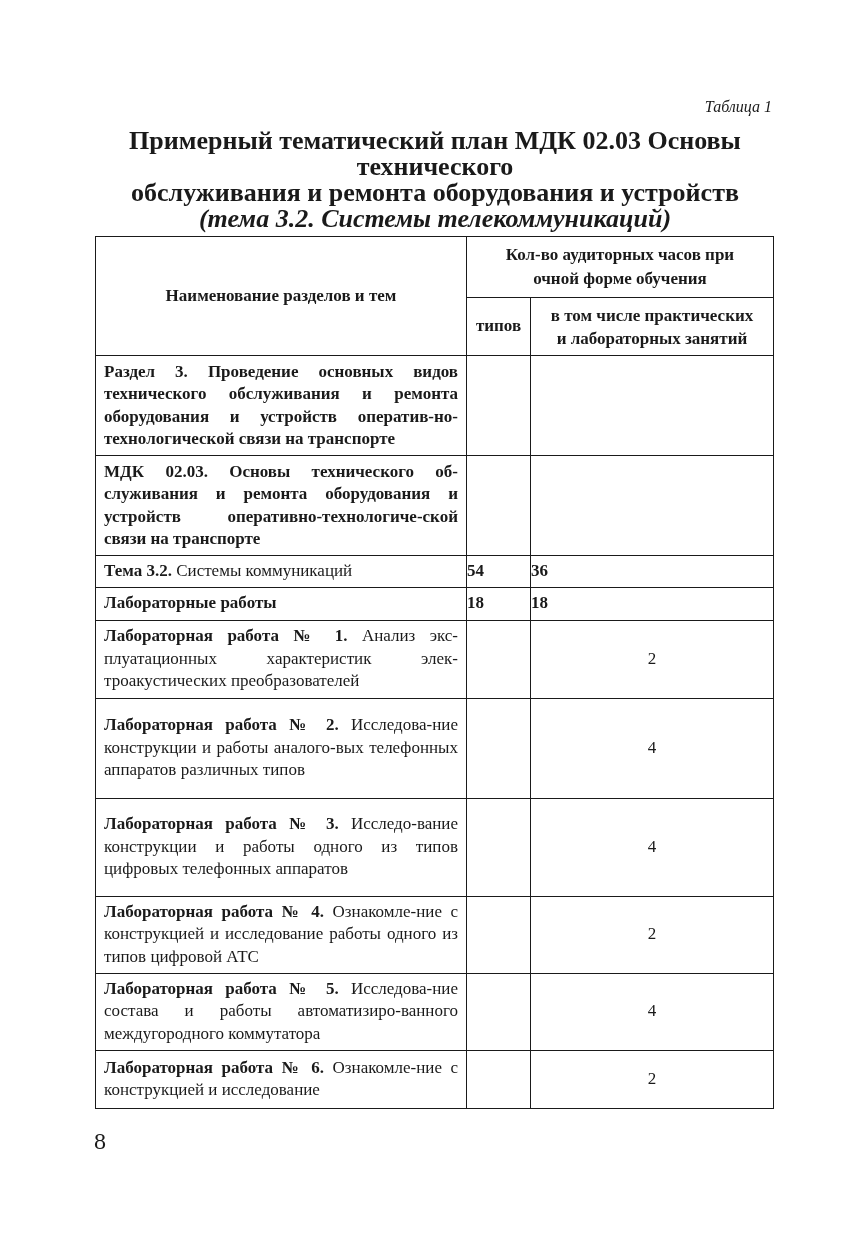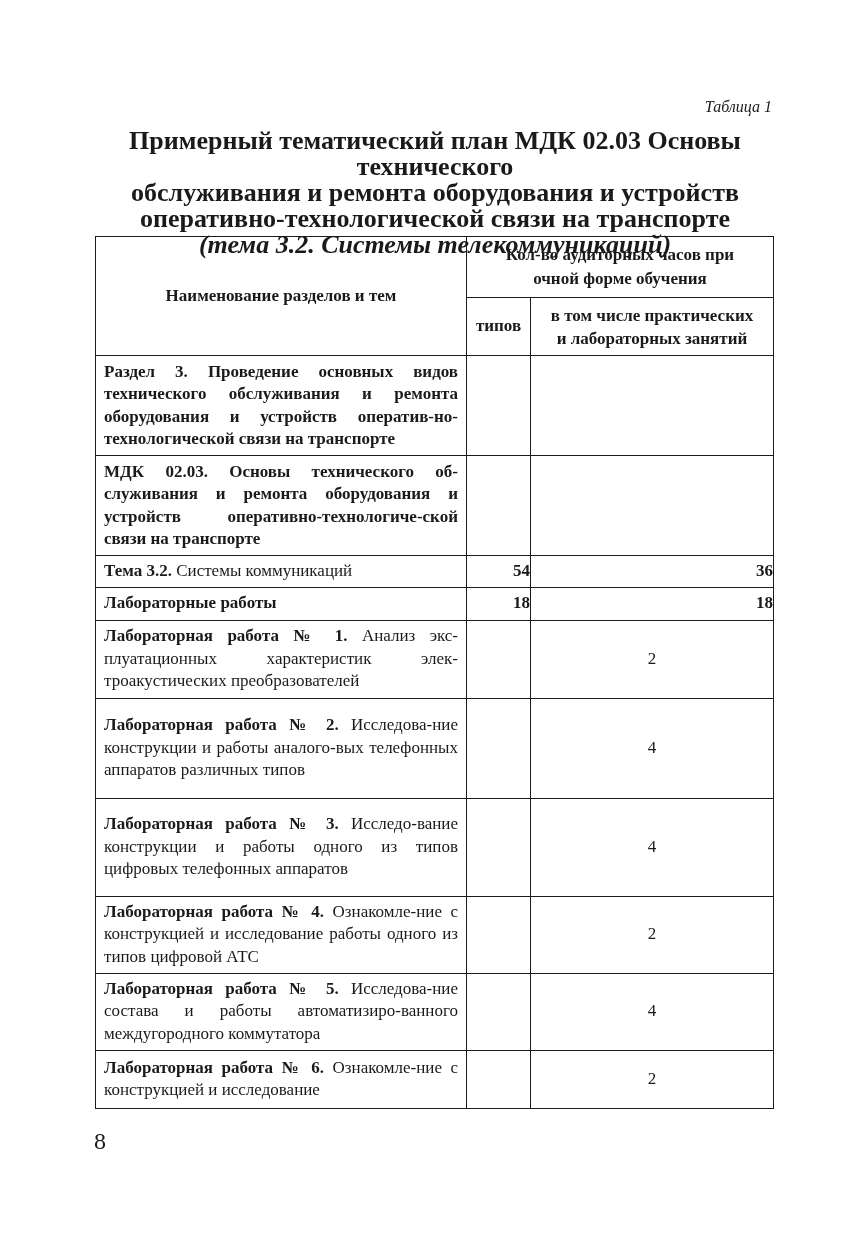--- a/index.html
+++ b/index.html
@@ -12,34 +12,33 @@
   table { position: absolute; left: 95px; top: 236px; width: 679px; border-collapse: collapse;
           font-size: 17px; line-height: 22.5px; }
   td, th { border: 1.5px solid #1a1a1a; vertical-align: middle; padding: 0; }
   th { font-weight: bold; text-align: center; }
   .c1 { width: 370px; }
   .c2 { width: 63px; }
   .name { padding: 4px 8px 4px 8px; text-align: justify; text-align-last: left; }
   .name.tight { text-align-last: auto; margin-top: 45px; }
   .b { font-weight: bold; }
   .num { text-align: center; }
-  .numb { text-align: right; font-weight: bold; margin-top: 36px; }
+  .numb { text-align: left; font-weight: bold; margin-top: 36px; }
   .hdr-top { padding: 6px 16px; line-height: 24px; }
   .hdr-sub { padding: 4px 14px; line-height: 23px; }
   .pageno { position: absolute; left: 94px; top: 1128px; font-size: 24px; }
 </style>
 </head>
 <body>
 
 <div class="caption">Таблица 1</div>
 
 <div class="title">
   <div>Примерный тематический план МДК 02.03 Основы технического</div>
   <div>обслуживания и ремонта оборудования и устройств</div>
-  <div>оперативно-технологической связи на транспорте</div>
   <div class="subtitle">(тема 3.2. Системы телекоммуникаций)</div>
 </div>
 
 <table>
   <thead>
     <tr style="height:60px">
       <th class="c1" rowspan="2">Наименование разделов и тем</th>
       <th colspan="2" class="hdr-top">Кол-во аудиторных часов при очной форме обучения</th>
     </tr>
     <tr style="height:58px">

